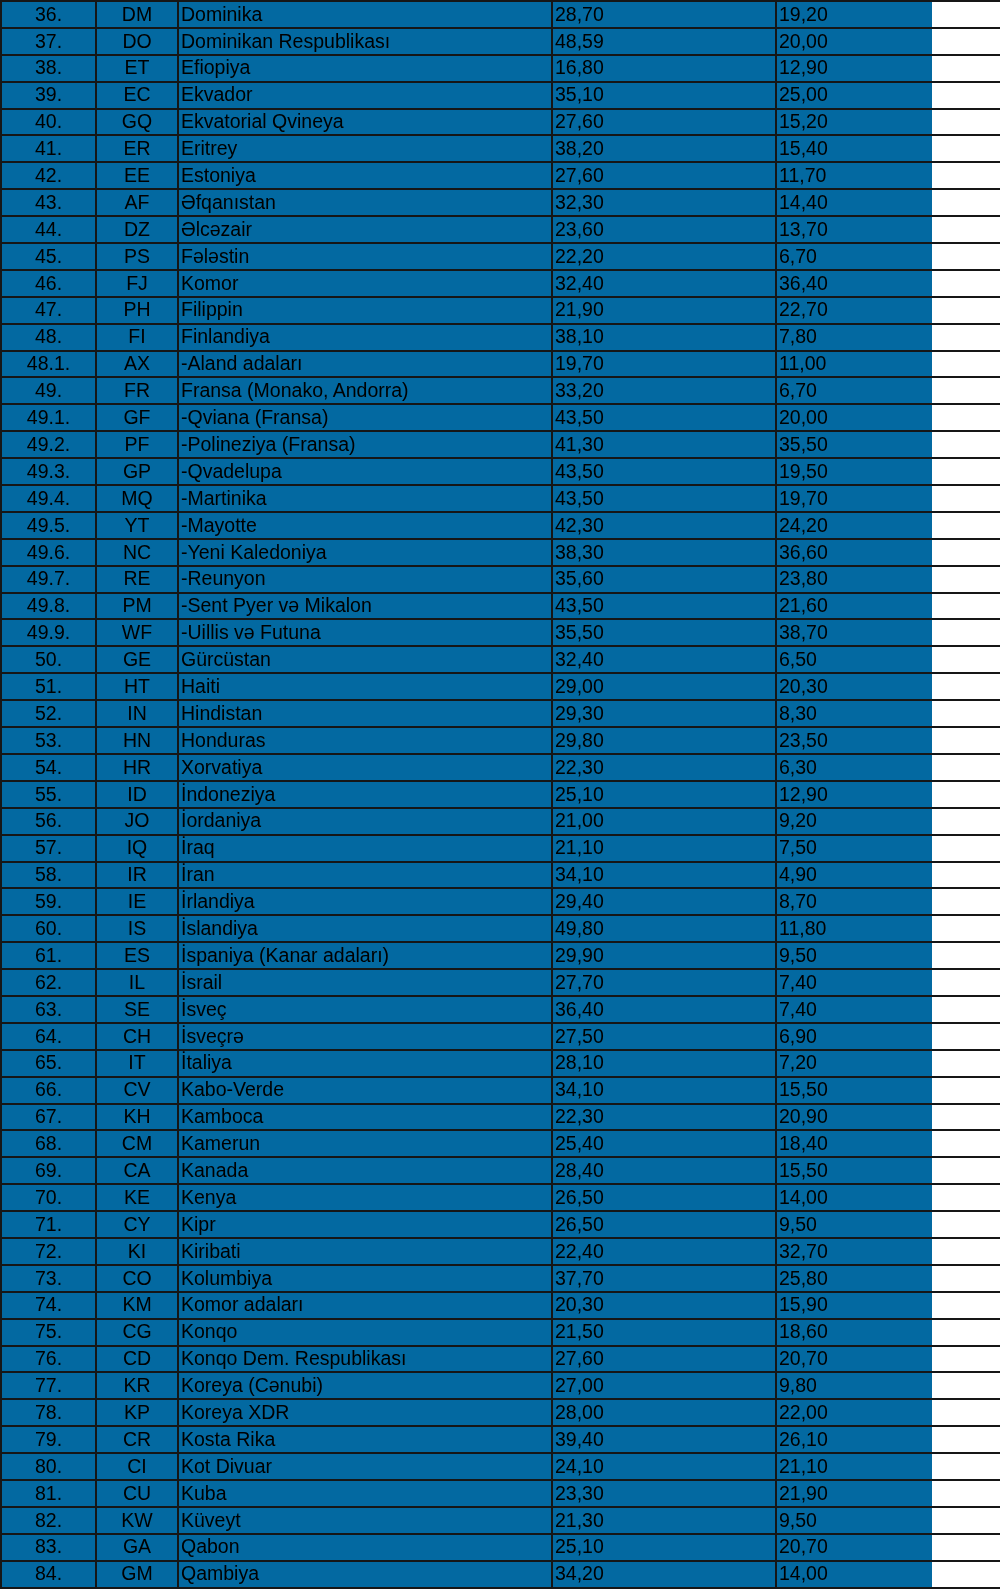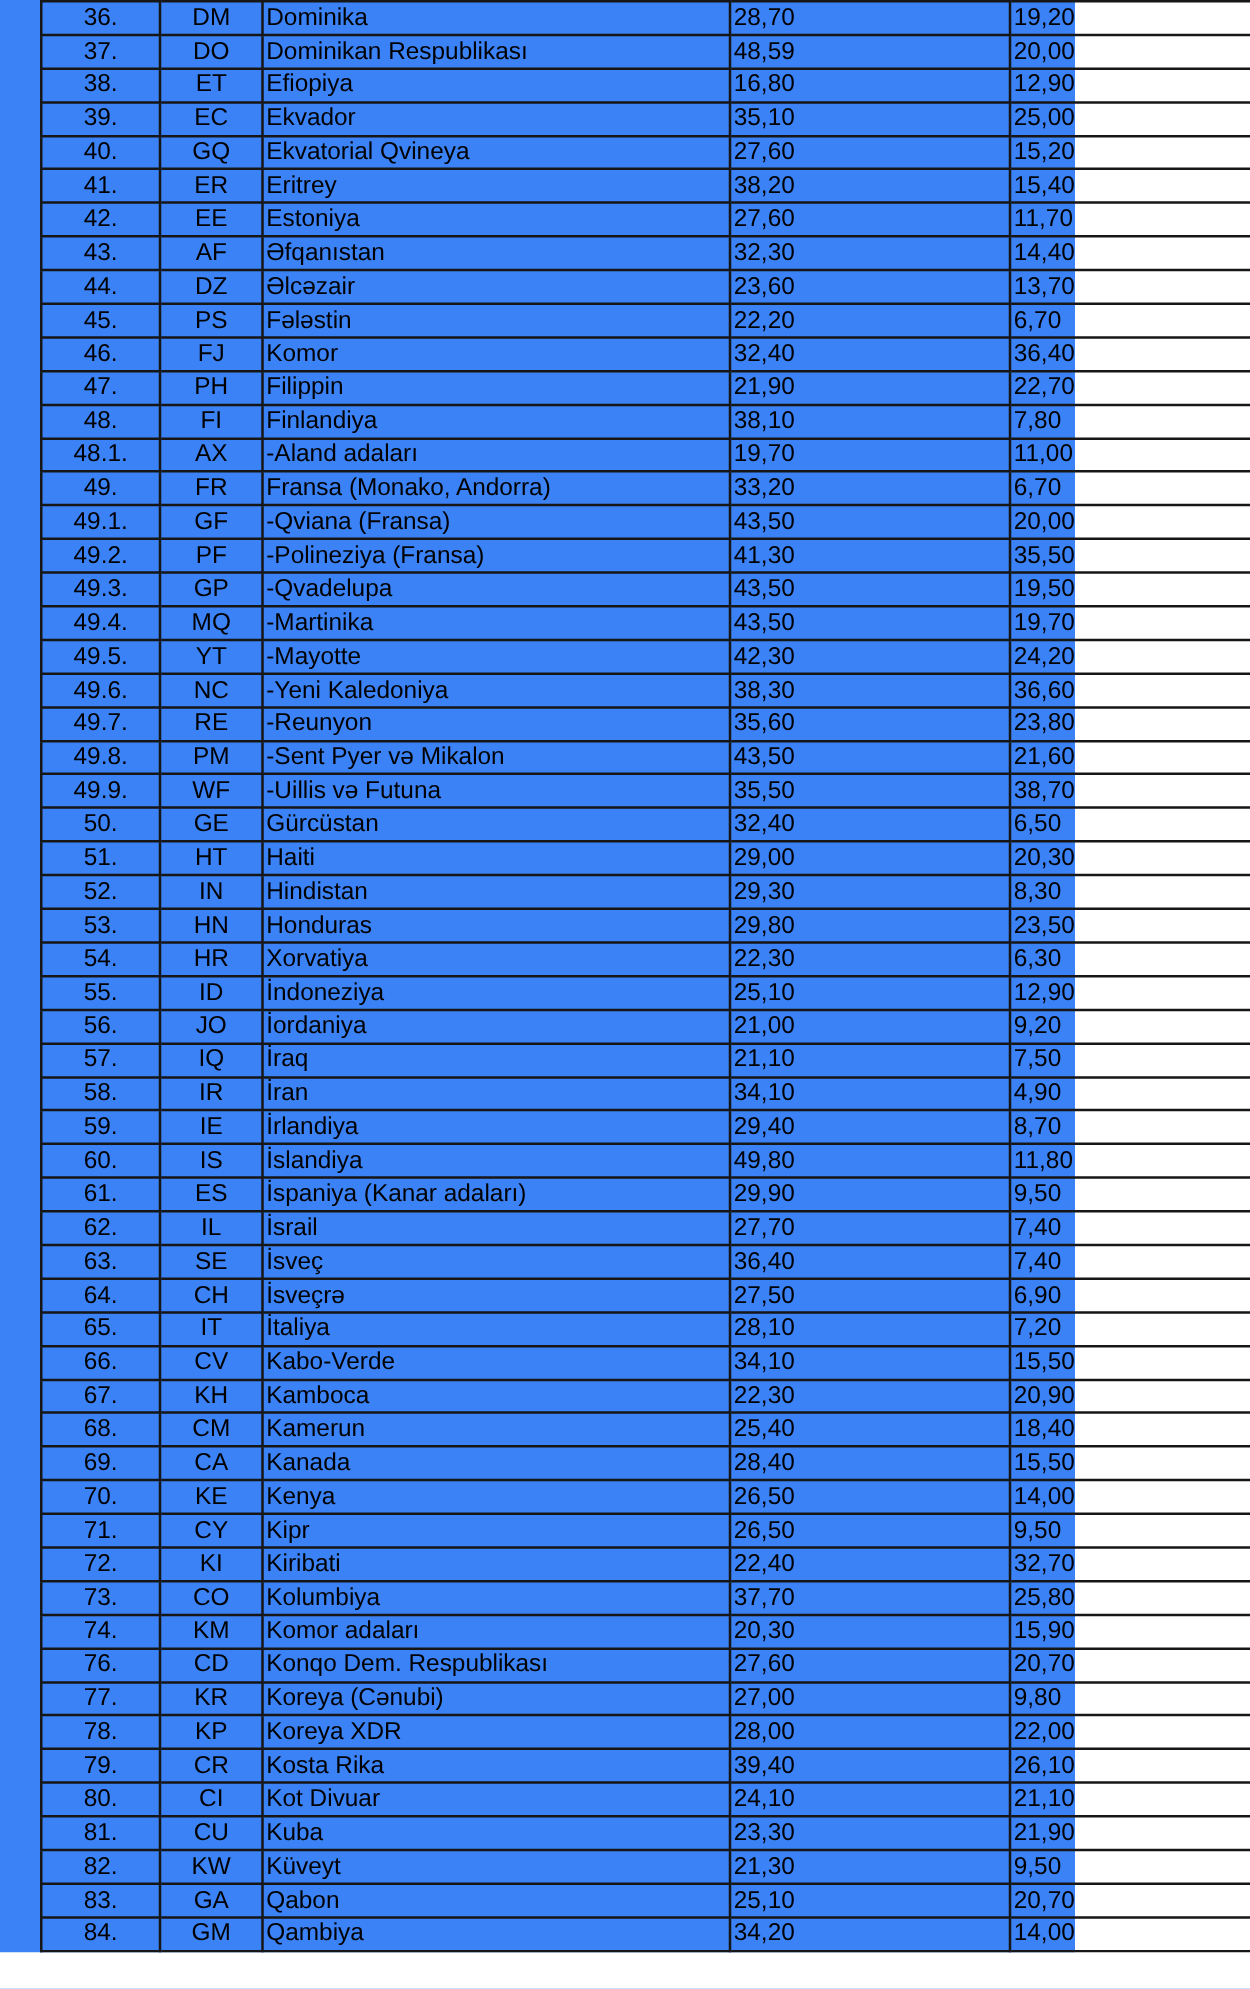--- a/index.html
+++ b/index.html
@@ -1,23 +1,22 @@
 <!DOCTYPE html>
 <html><head>
 <meta charset="utf-8">
 <style>
   html, body {
     margin: 0;
     padding: 0;
     background: #ffffff;
   }
   .page {
-    width: 828px;
-    background: #3b82f6;
-    padding-left: 32px;
+    width: 932px;
+    background: #0369a1;
   }
   table.country-table {
     border-collapse: collapse;
     table-layout: fixed;
     width: 1000px;
     font-family: "Liberation Sans", "DejaVu Sans", sans-serif;
     font-size: 19.5px;
     color: #000000;
   }
   table.country-table td {
@@ -390,20 +389,27 @@
           <td class="cell-v2">25,80</td>
         </tr>
         <tr>
           <td class="cell-num">74.</td>
           <td class="cell-code">KM</td>
           <td class="cell-name">Komor adaları</td>
           <td class="cell-v1">20,30</td>
           <td class="cell-v2">15,90</td>
         </tr>
         <tr>
+          <td class="cell-num">75.</td>
+          <td class="cell-code">CG</td>
+          <td class="cell-name">Konqo</td>
+          <td class="cell-v1">21,50</td>
+          <td class="cell-v2">18,60</td>
+        </tr>
+        <tr>
           <td class="cell-num">76.</td>
           <td class="cell-code">CD</td>
           <td class="cell-name">Konqo Dem. Respublikası</td>
           <td class="cell-v1">27,60</td>
           <td class="cell-v2">20,70</td>
         </tr>
         <tr>
           <td class="cell-num">77.</td>
           <td class="cell-code">KR</td>
           <td class="cell-name">Koreya (Cənubi)</td>

